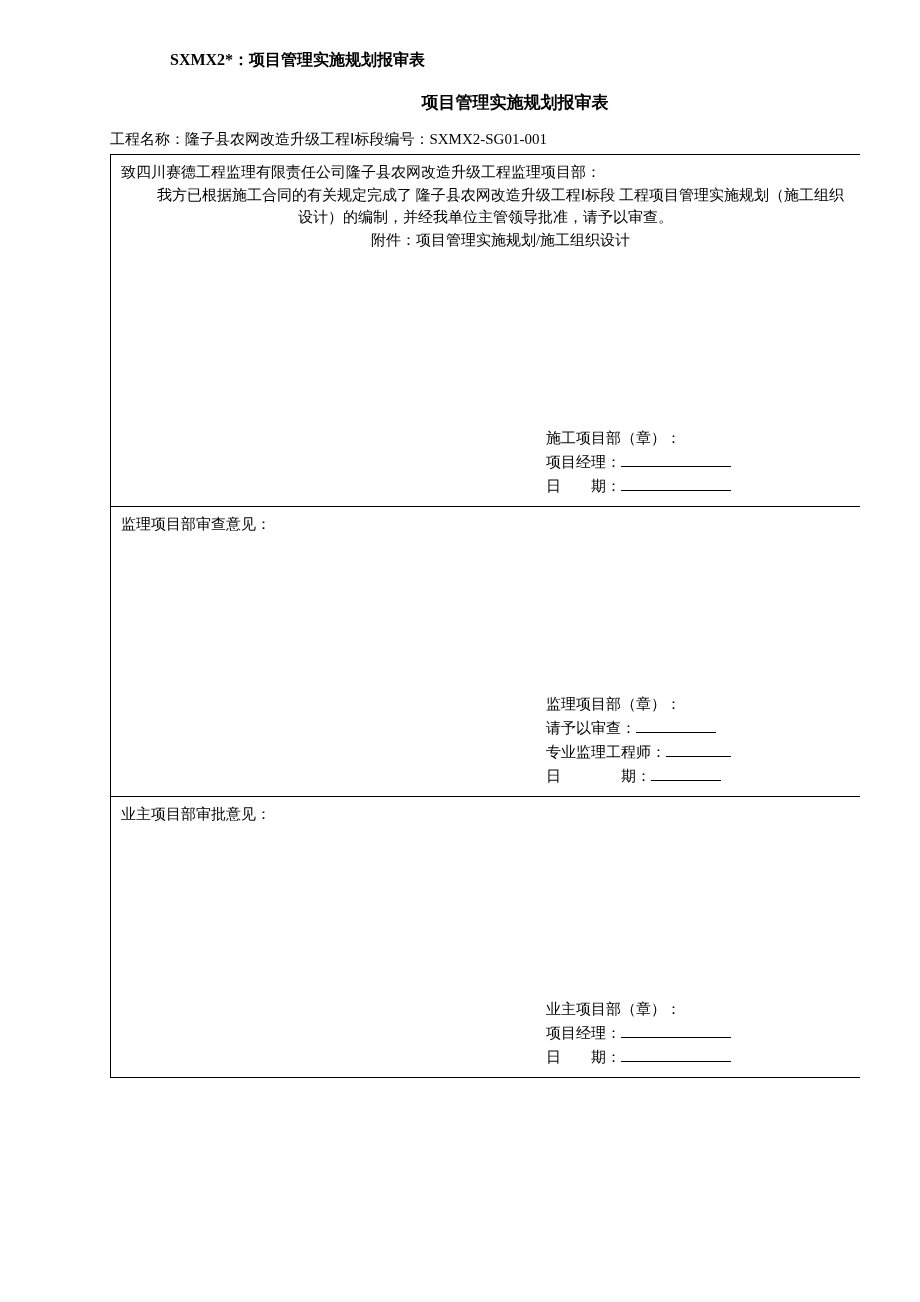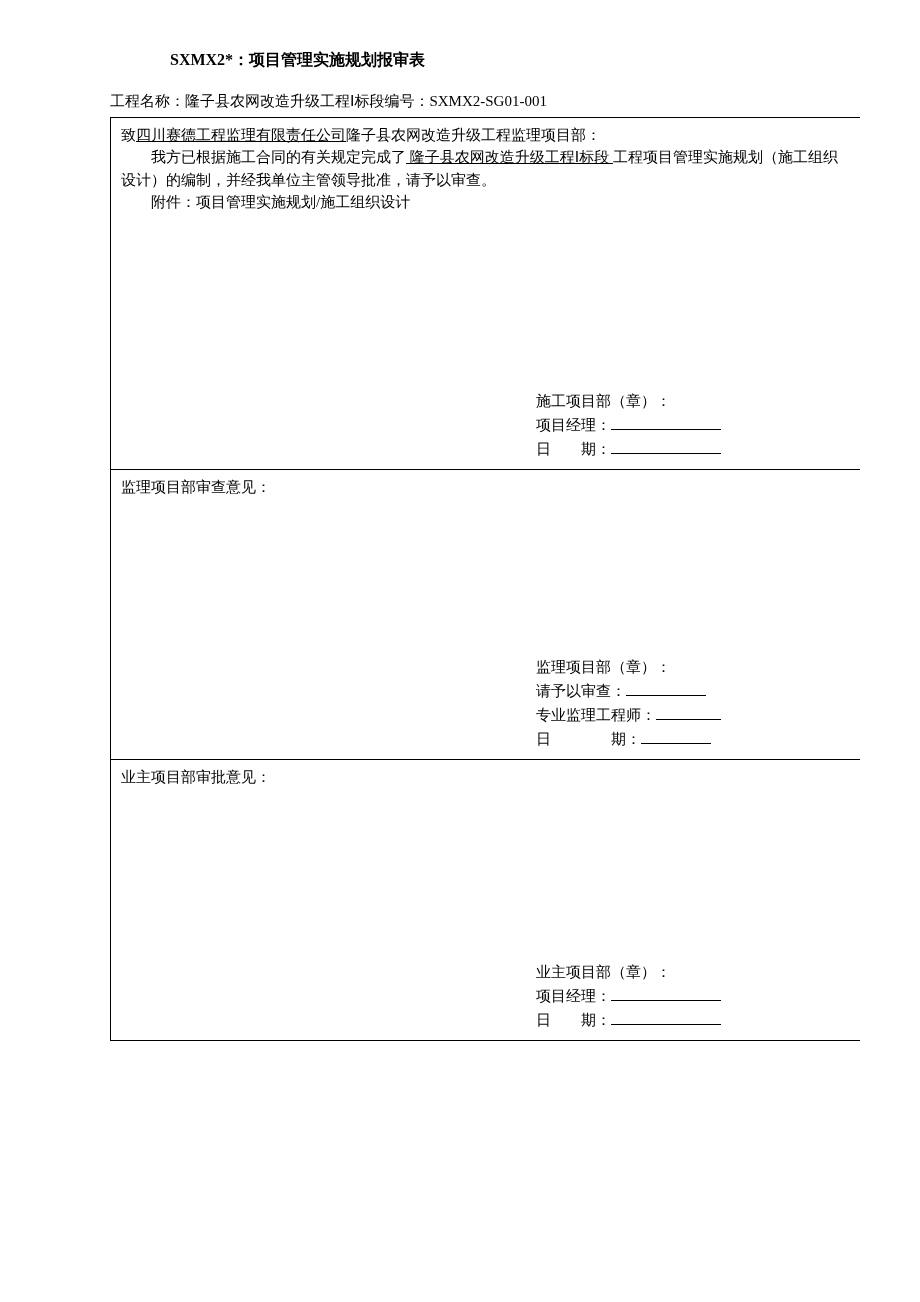--- a/index.html
+++ b/index.html
@@ -51,25 +51,25 @@
   .cell:last-child { border-bottom: none; }
   .cell-top {
     height: 352px;
   }
   .cell-mid {
     height: 290px;
   }
   .cell-bot {
     height: 280px;
   }
-  .indent { text-indent: 2em; }
-  .u { text-decoration: underline; }
+  .indent { text-indent: 2em; text-align: center; }
+  .u { }
   .sig-block {
     position: absolute;
-    right: 34px;
+    right: 24px;
     bottom: 8px;
     font-size: 15px;
     line-height: 1.6;
     text-align: left;
     width: 290px;
   }
   .sig-line {
     white-space: nowrap;
   }
   .blank-line {
@@ -97,20 +97,21 @@
     vertical-align: baseline;
   }
 </style>
 </head>
 <body>
 
 <div class="page">
 
   <div class="doc-code-line">SXMX2*：项目管理实施规划报审表</div>
 
+  <div class="doc-title">项目管理实施规划报审表</div>
 
   <div class="header-row">
     <div>
       <span>工程名称：</span><span>隆子县农网改造升级工程Ⅰ标段</span>
     </div>
     <div>
       <span>编号：</span><span>SXMX2-SG01-001</span>
     </div>
   </div>
 

